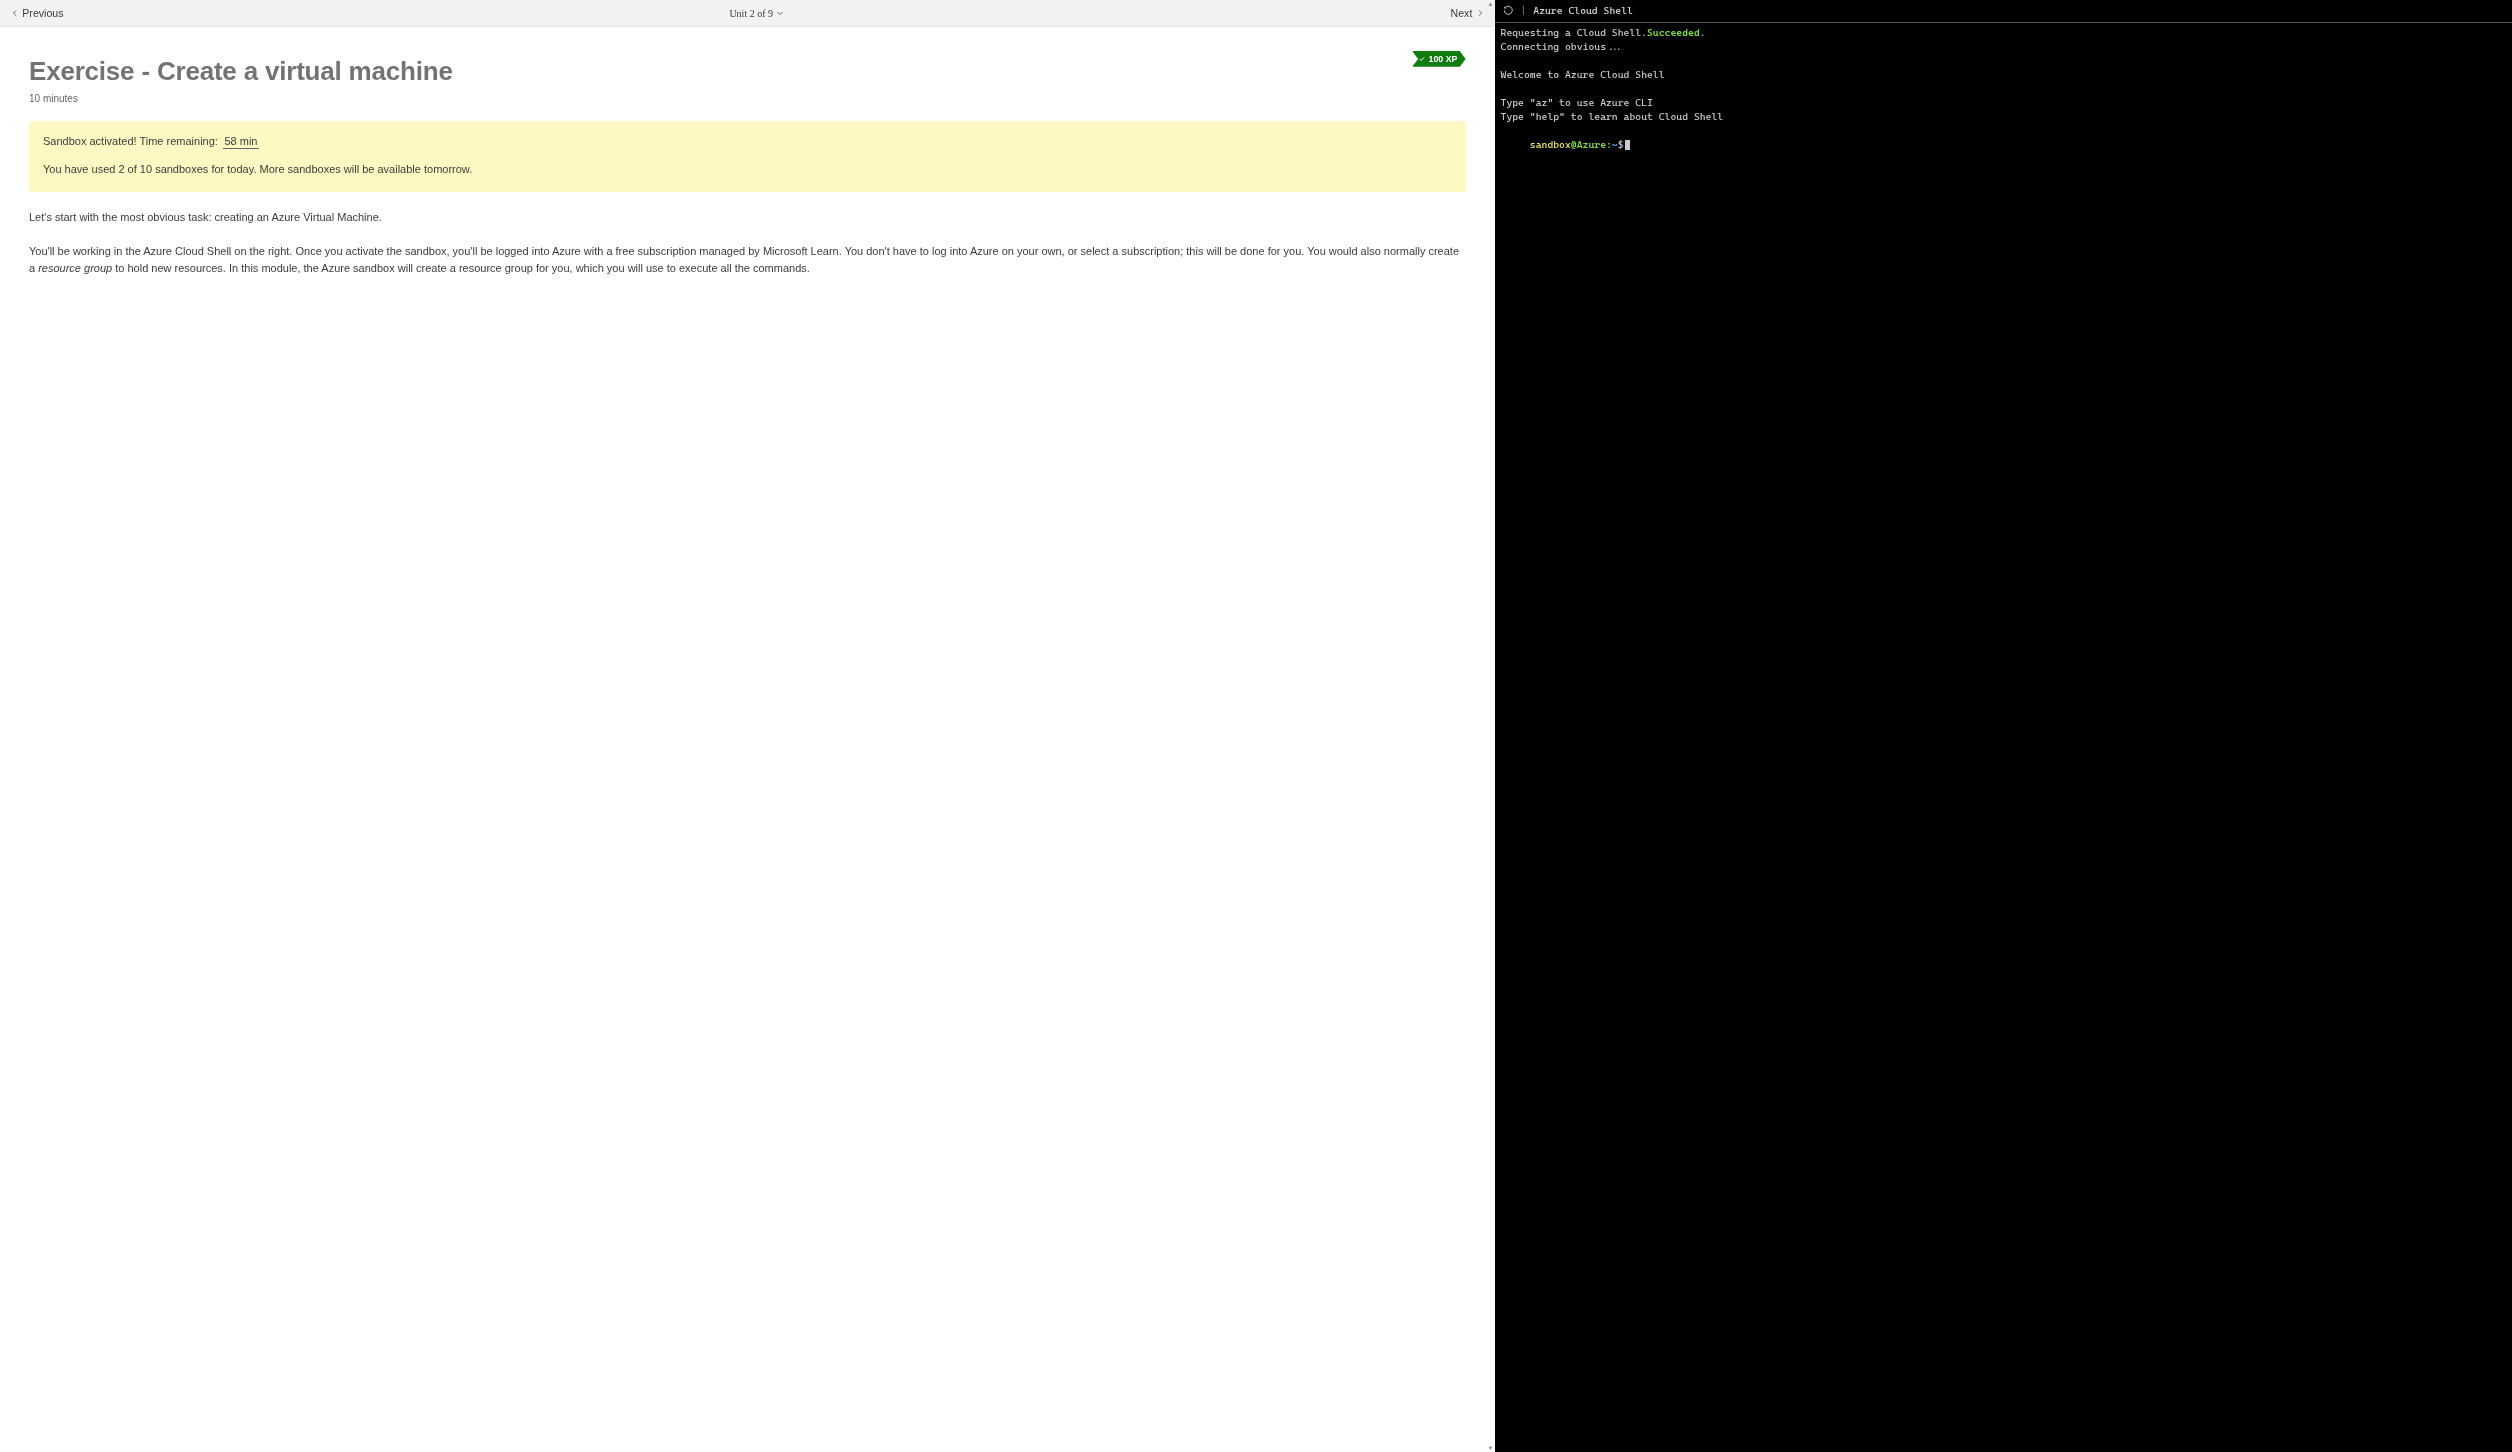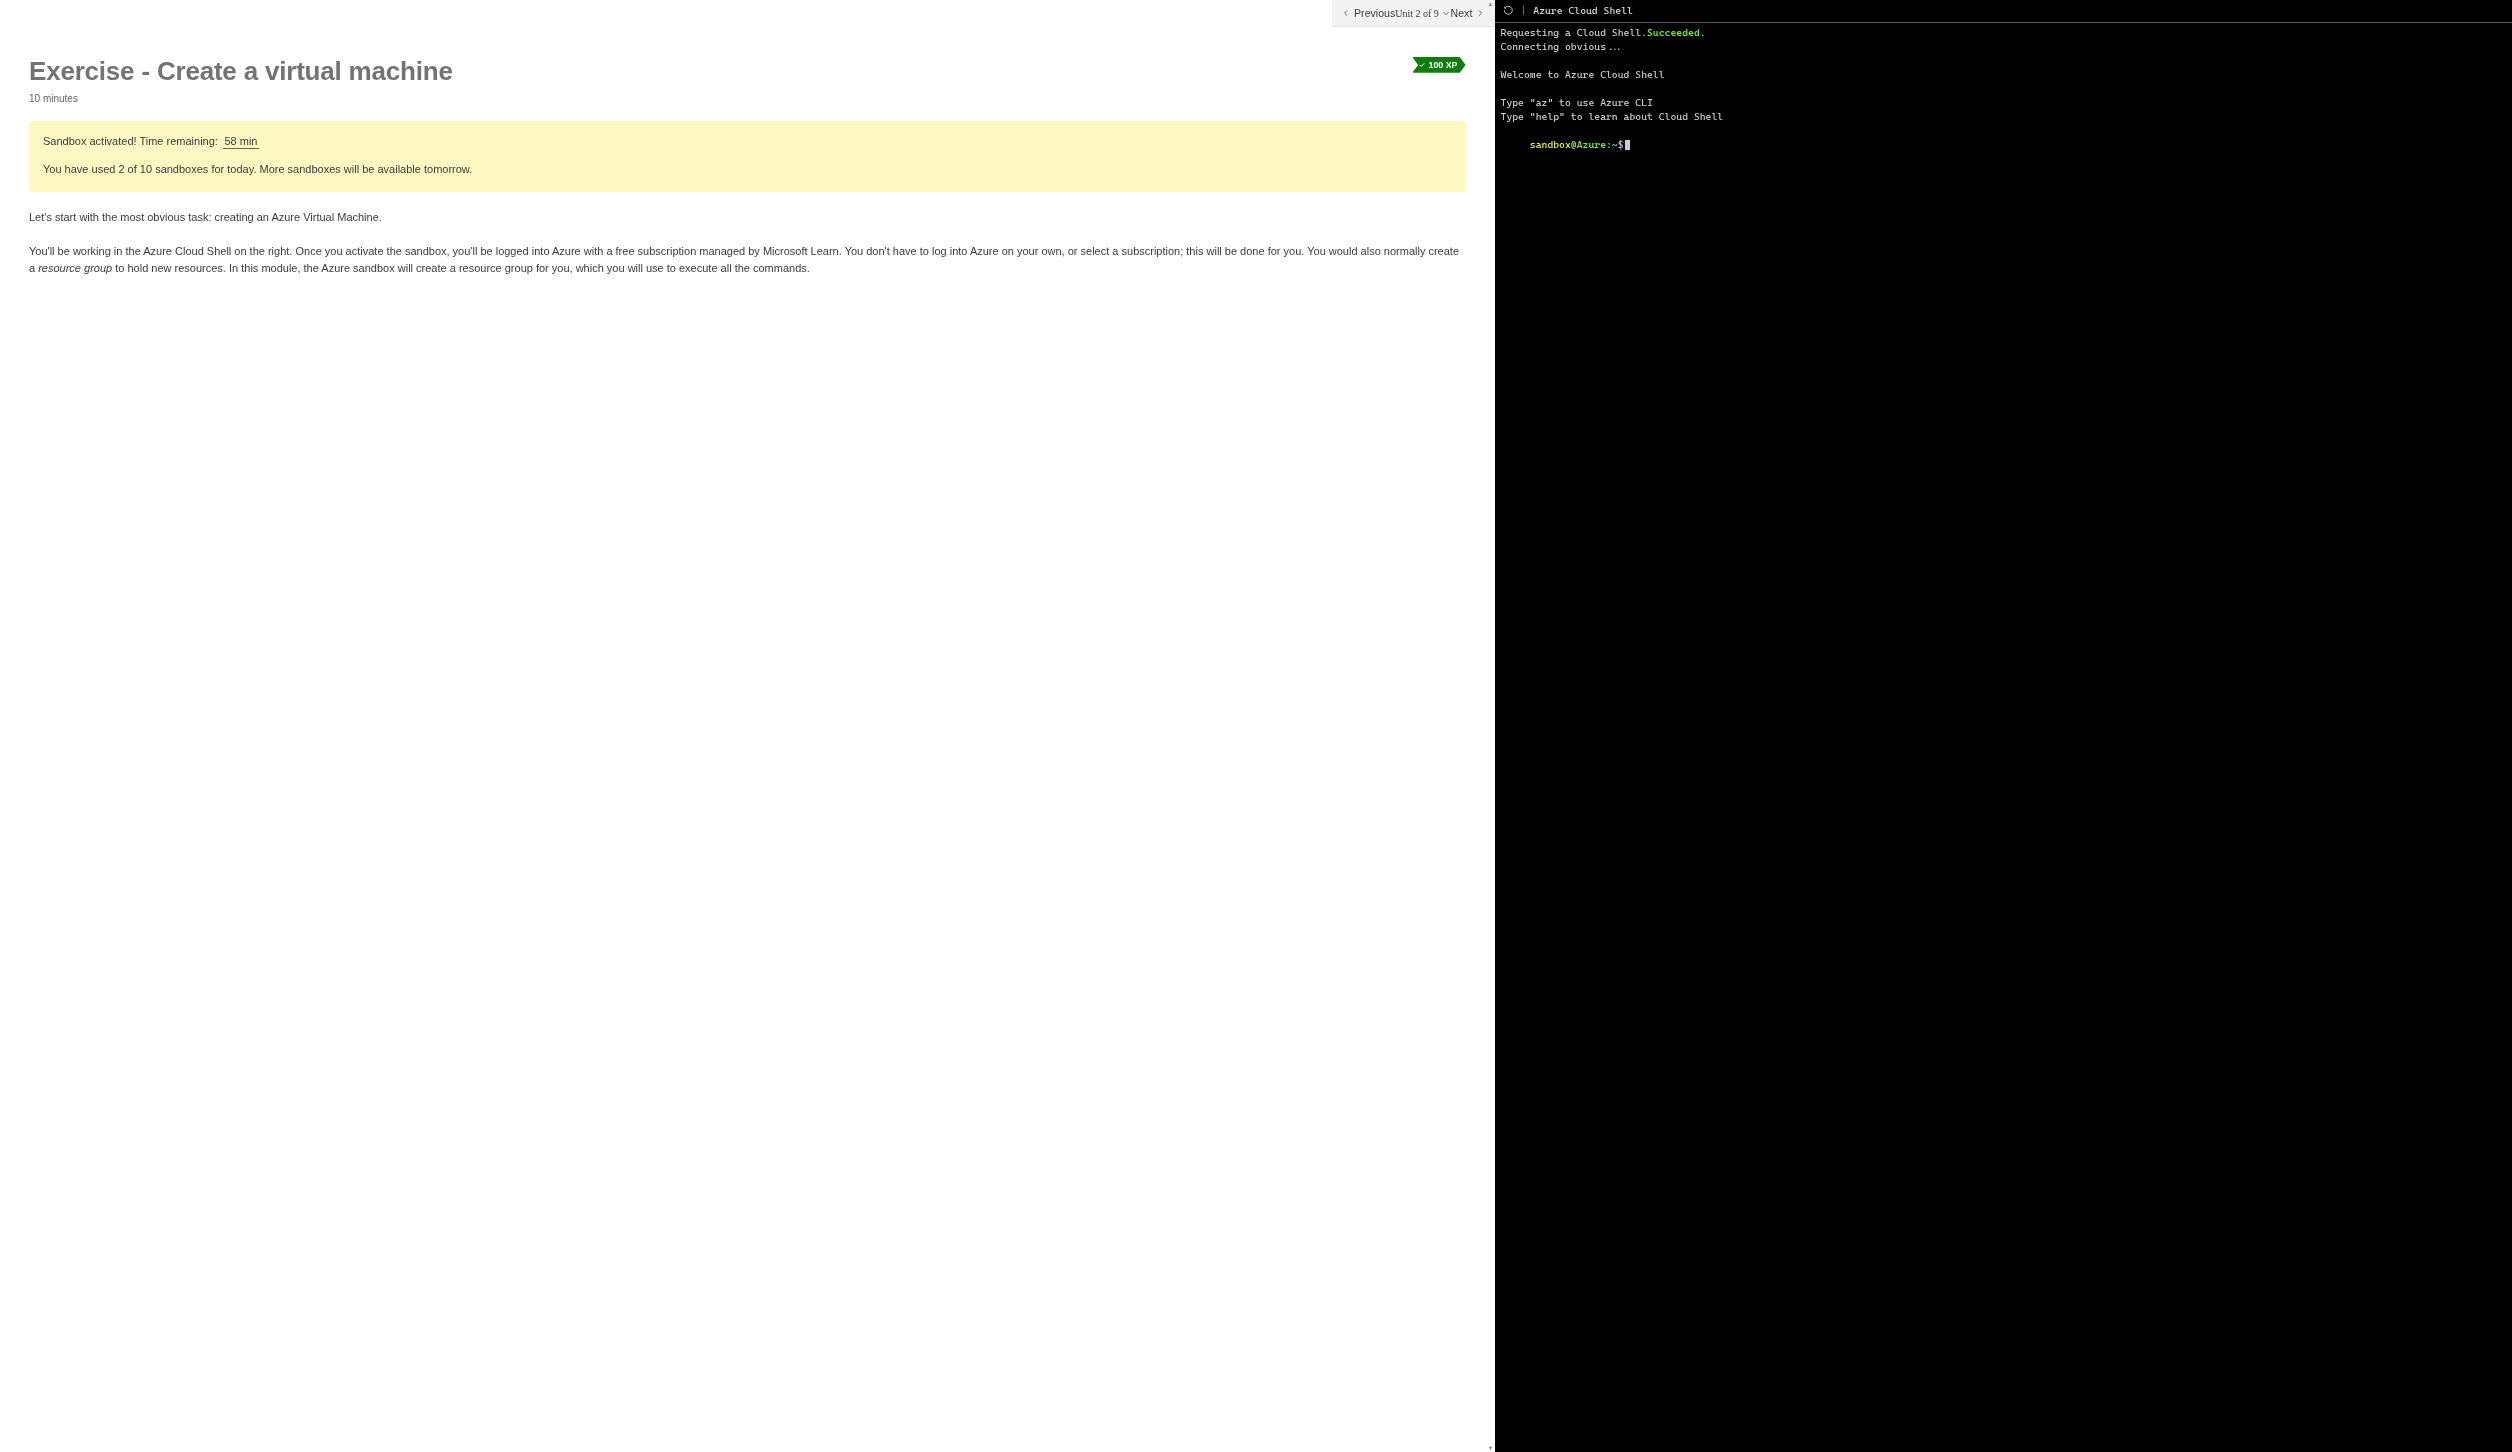--- a/index.html
+++ b/index.html
@@ -7,21 +7,20 @@
     body { display: flex; overflow: hidden; }
 
     
     .content-panel {
       width: 59.5%;
       height: 100%;
       display: flex;
       flex-direction: column;
       background: #fff;
       position: relative;
-      align-items: flex-end;
     }
 
     
     .nav-bar {
       display: flex;
       justify-content: space-between;
       align-items: center;
       padding: 7px 10.6px;
       background: #f2f2f2;
       border-bottom: 0.6px solid #e5e5e5;
@@ -50,21 +49,21 @@
     .content-scroll {
       flex: 1;
       overflow-y: auto;
       padding: 14px 29px 23.5px 29px;
       position: relative;
     }
 
     
     .xp-badge {
       position: absolute;
-      top: 30px;
+      top: 24px;
       right: 29px;
       background: #107c10;
       color: #fff;
       font-weight: 600;
       font-size: 8.8px;
       padding: 2.9px 8.2px 2.9px 5.9px;
       border-radius: 1.8px;
       display: flex;
       align-items: center;
       gap: 2.9px;

